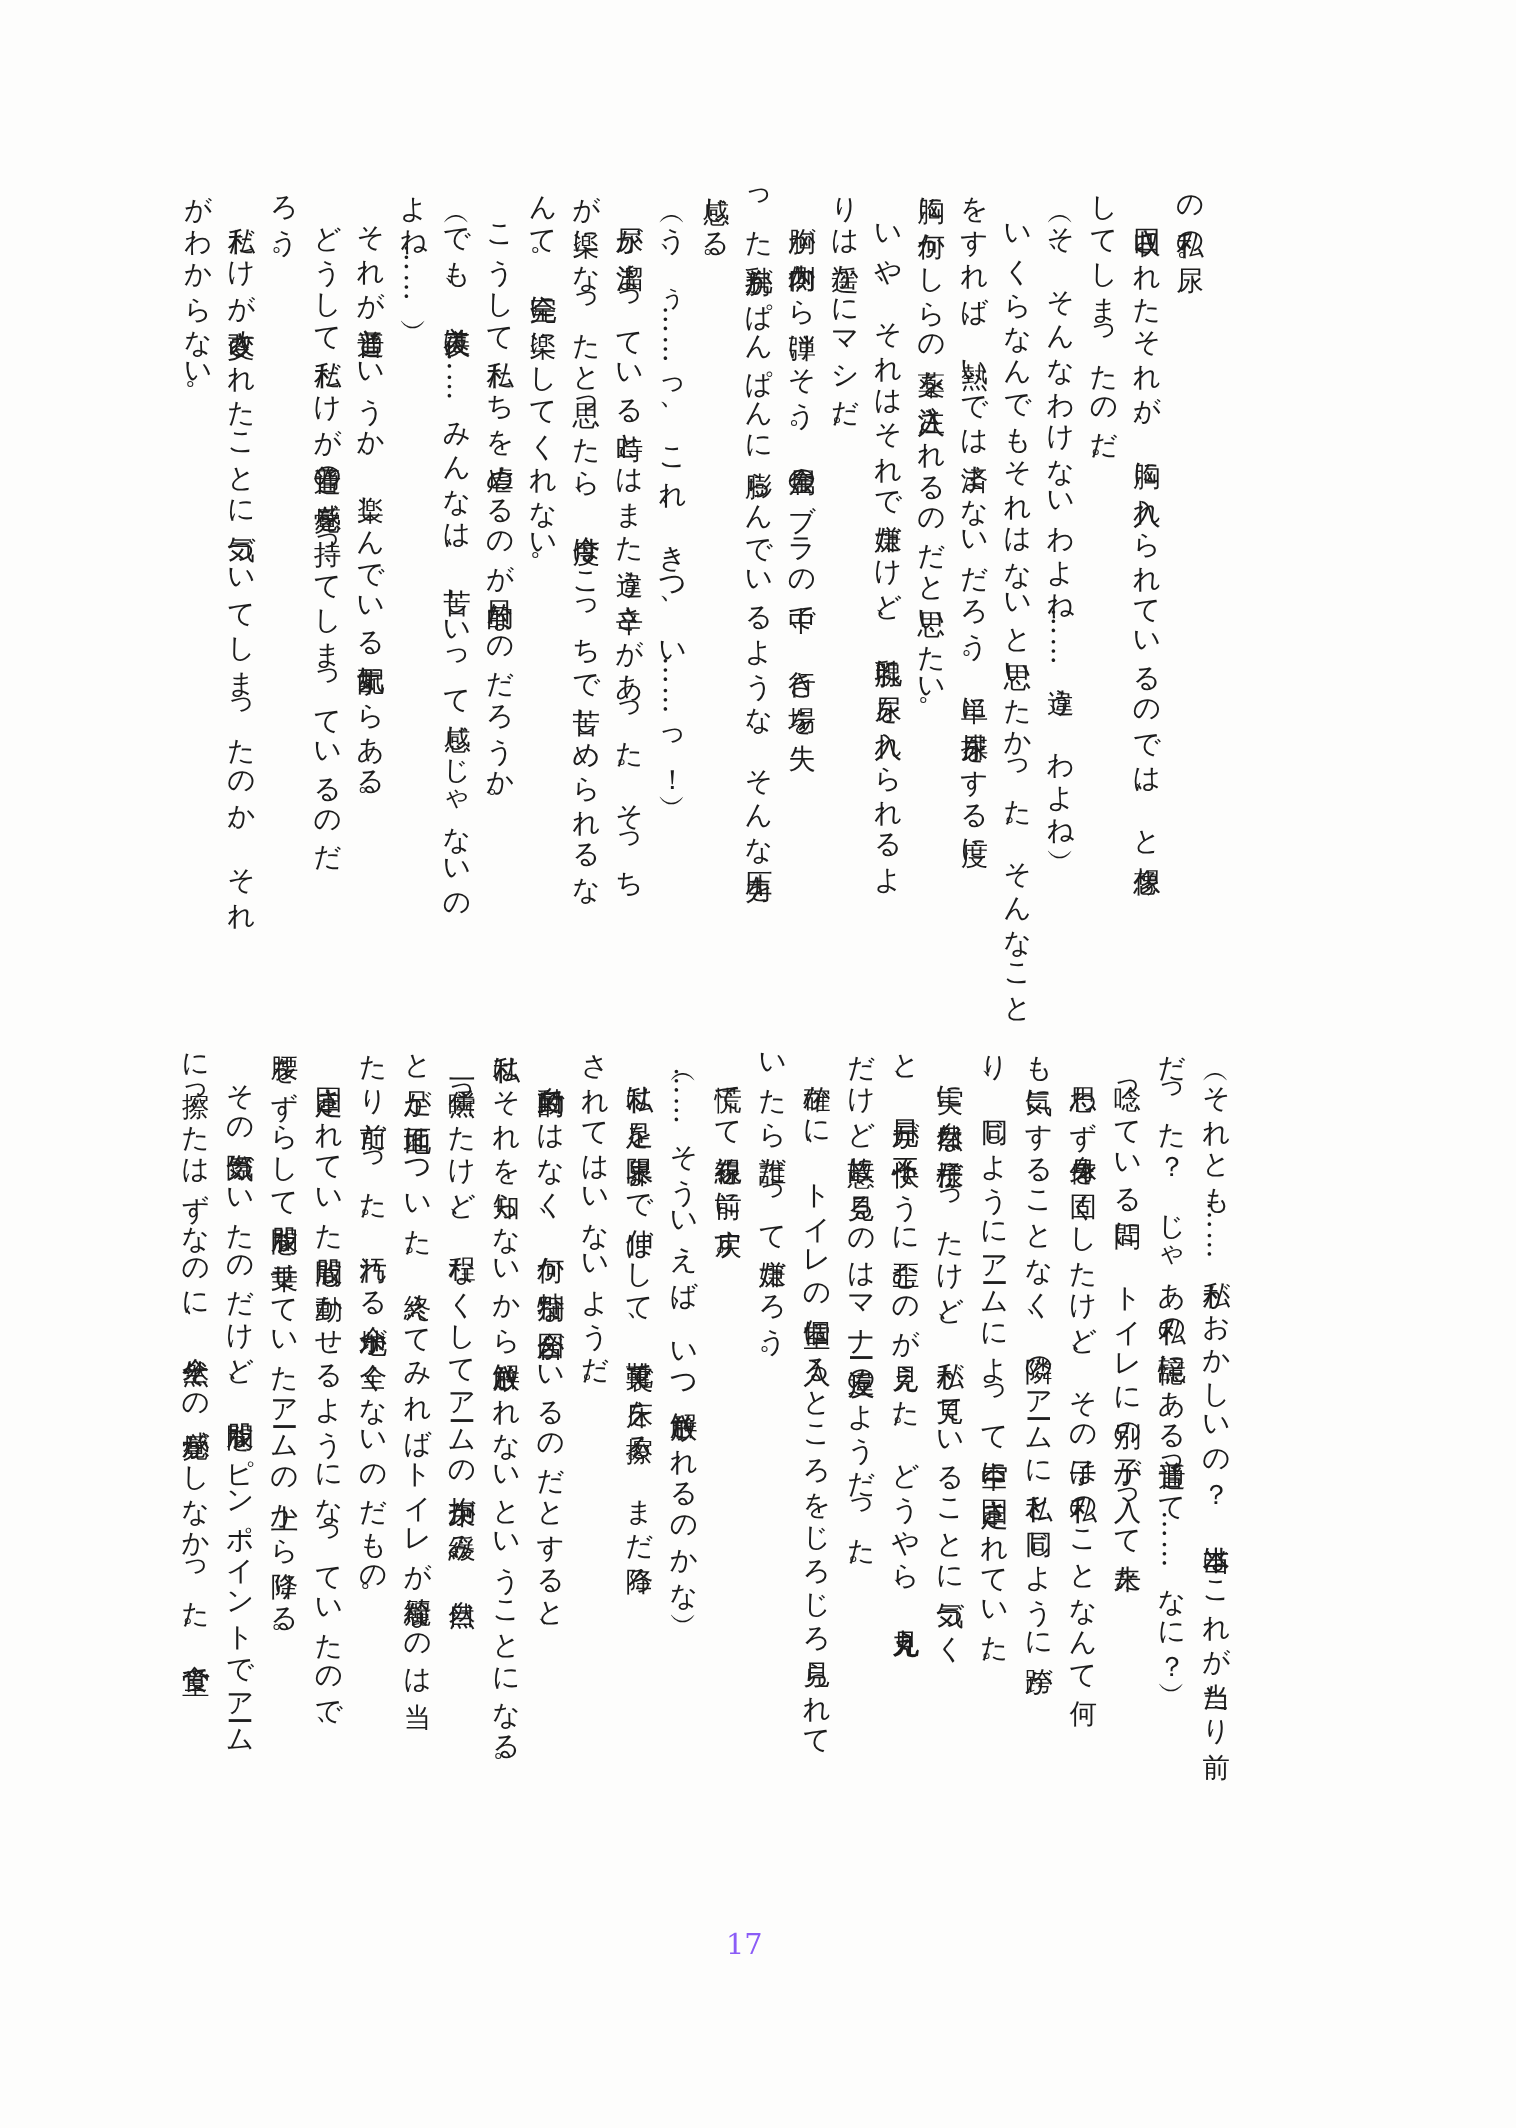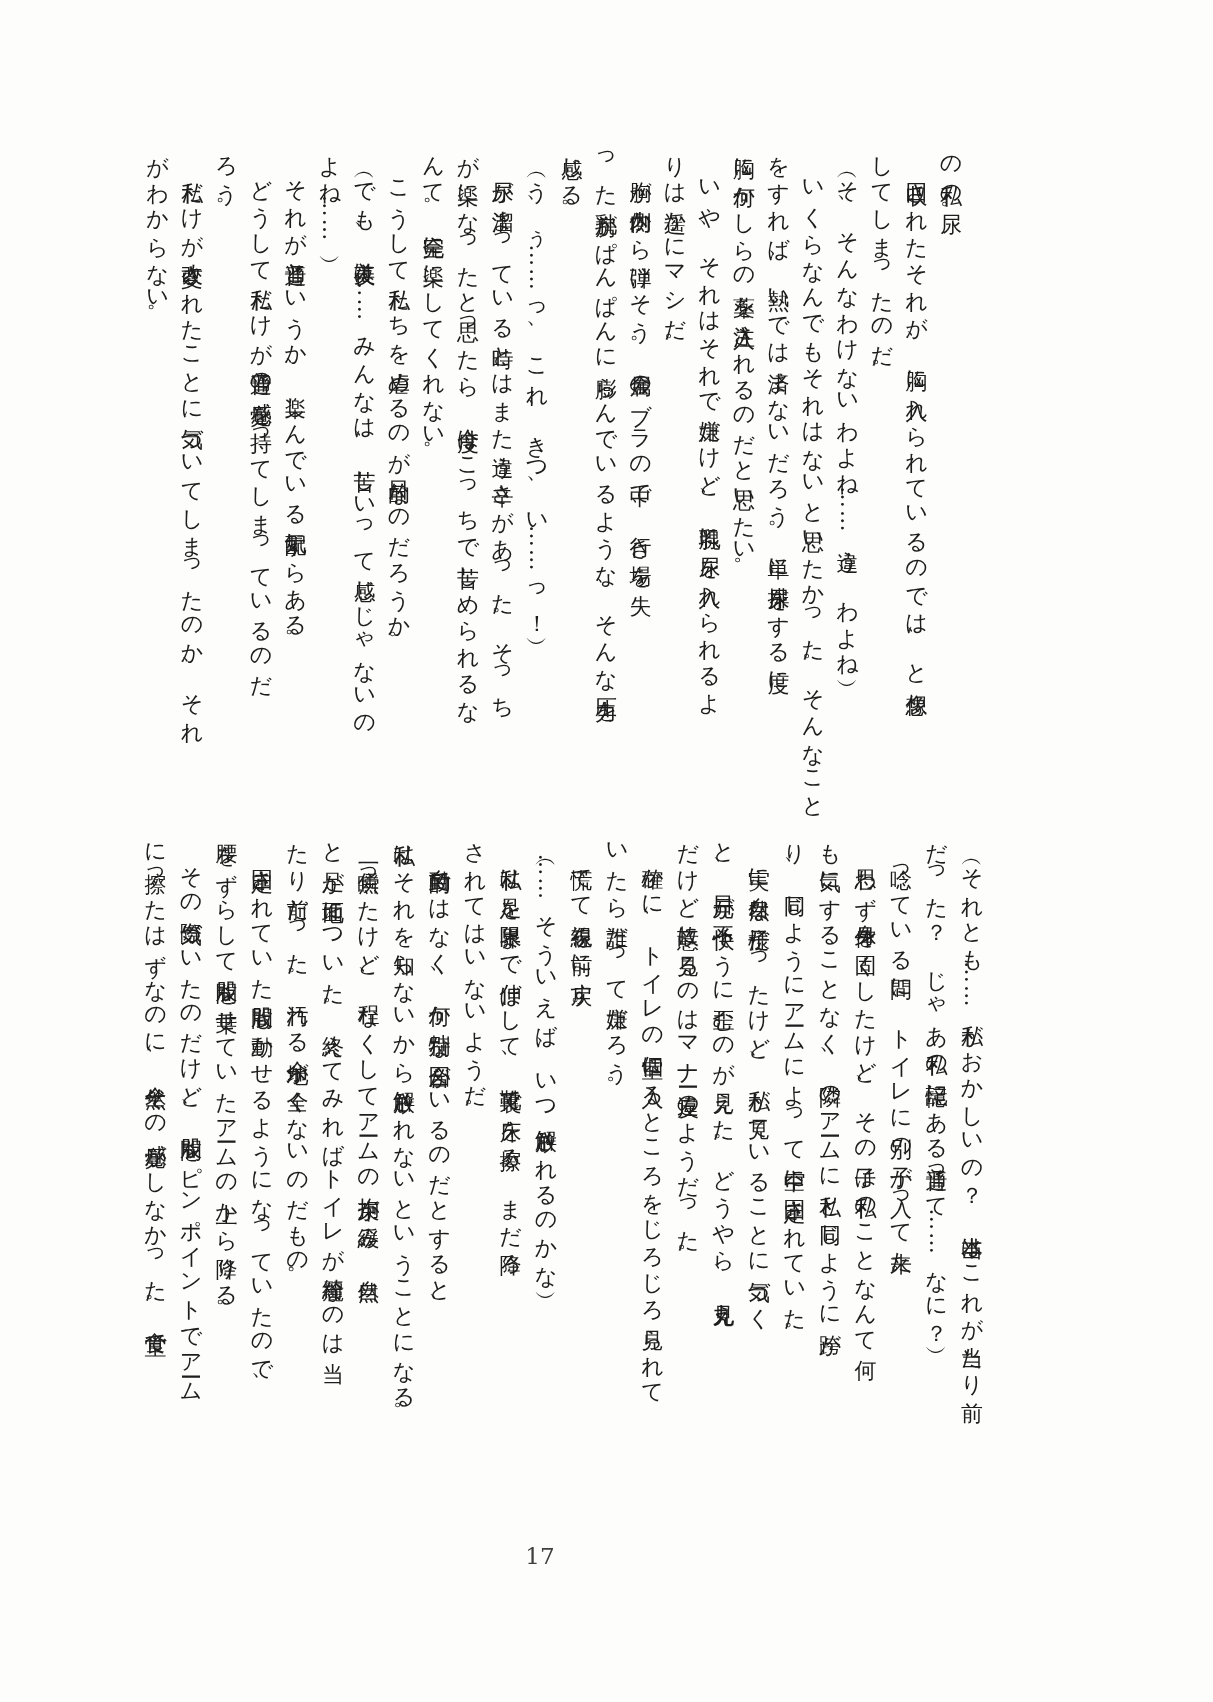--- a/index.html
+++ b/index.html
@@ -40,23 +40,23 @@
   .vblock-bottom {
     top: 828px;
     right: 223px;
     line-height: 35.5px;
   }
   .pagenum {
     position: absolute;
     top: 1543px;
     left: 470px;
     width: 140px;
-    text-align: center;
+    text-align: right;
     font-size: 23px;
-    color: #404040;
+    color: #8b5cf6;
   }
 </style>
 </head>
 <body>
 
 <div class="page">
   <div class="vblock vblock-top">
       <p class="tcol">の私の尿。</p>
       <p class="tcol">　回収されたそれが、胸に入れられているのでは、と想像</p>
       <p class="tcol">してしまったのだ。</p>

